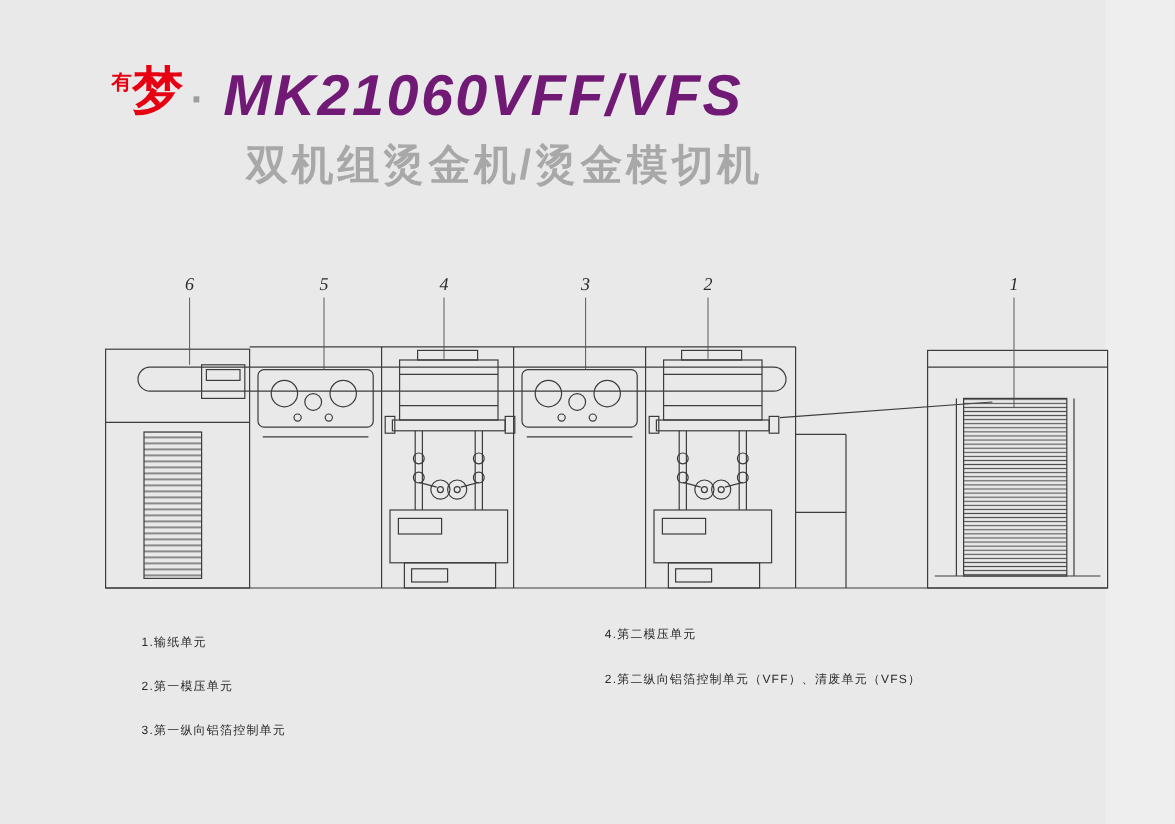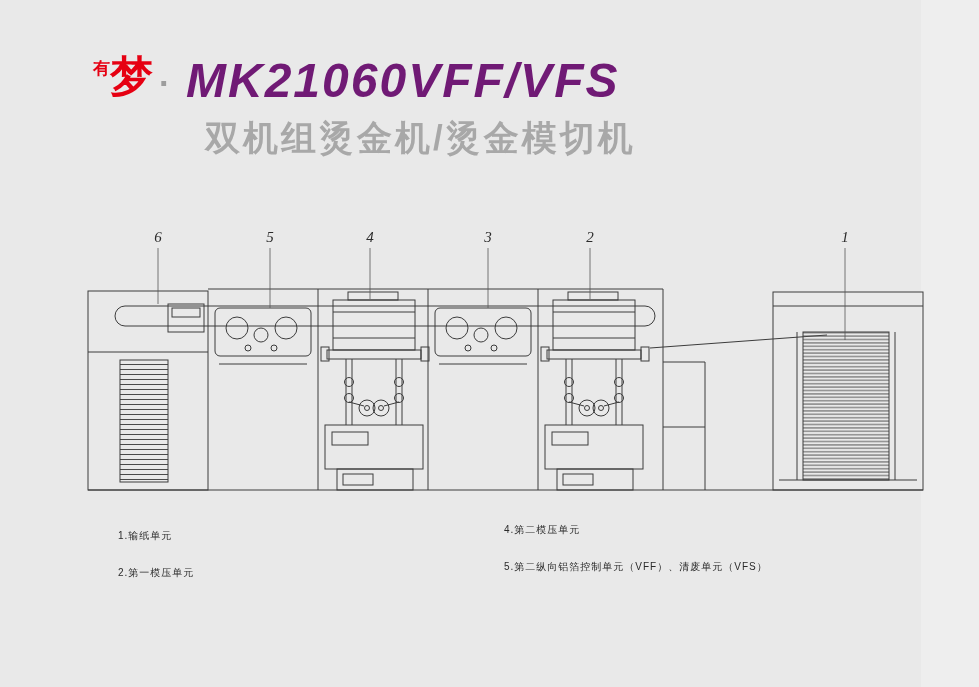--- a/index.html
+++ b/index.html
@@ -192,19 +192,20 @@
         <text class="callout" x="505" y="30">2</text>
         <text class="callout" x="760" y="30">1</text>
       </g>
     </svg>
   </div>
 
   <section class="legend">
     <ul class="legend-col legend-left">
       <li>1.输纸单元</li>
       <li>2.第一模压单元</li>
+      <li>3.第一纵向铝箔控制单元</li>
     </ul>
     <ul class="legend-col legend-right">
       <li>4.第二模压单元</li>
-      <li>5.第二纵向铝箔控制单元（VFF）、清废单元（VFS）</li>
+      <li>2.第二纵向铝箔控制单元（VFF）、清废单元（VFS）</li>
     </ul>
   </section>
 </div>
 
 </body></html>

